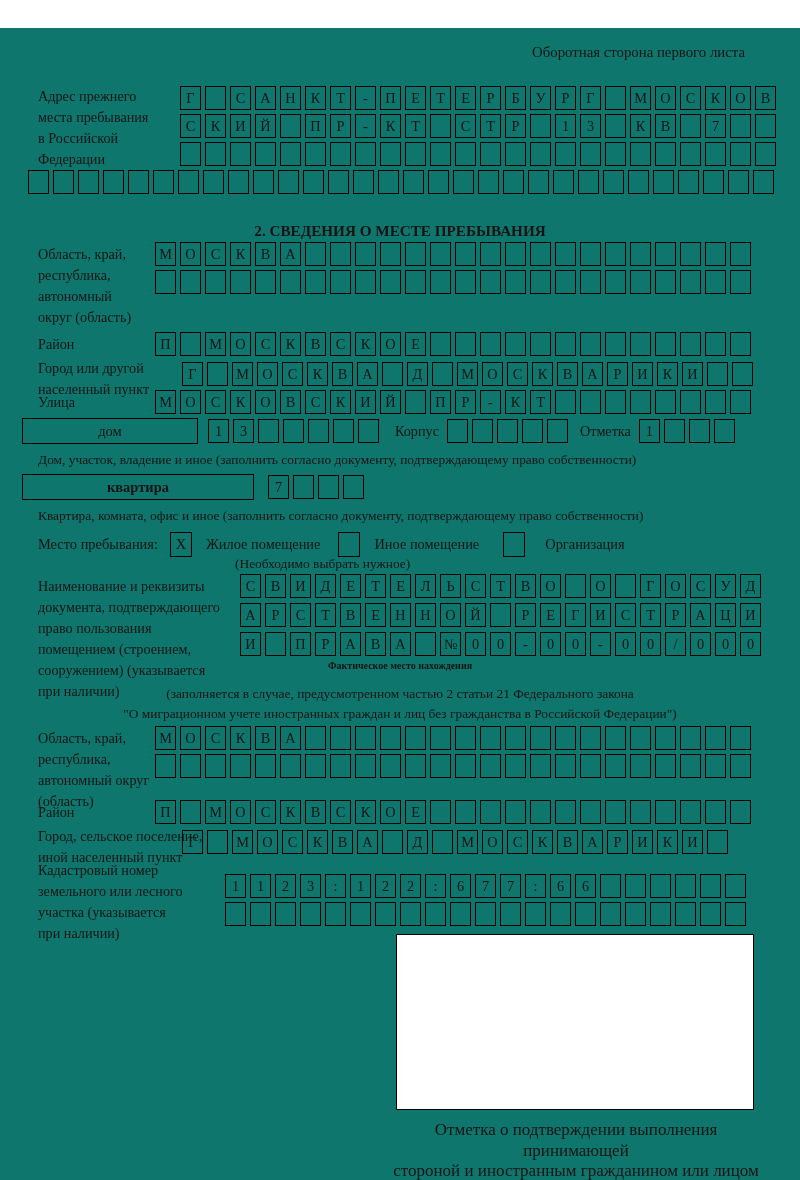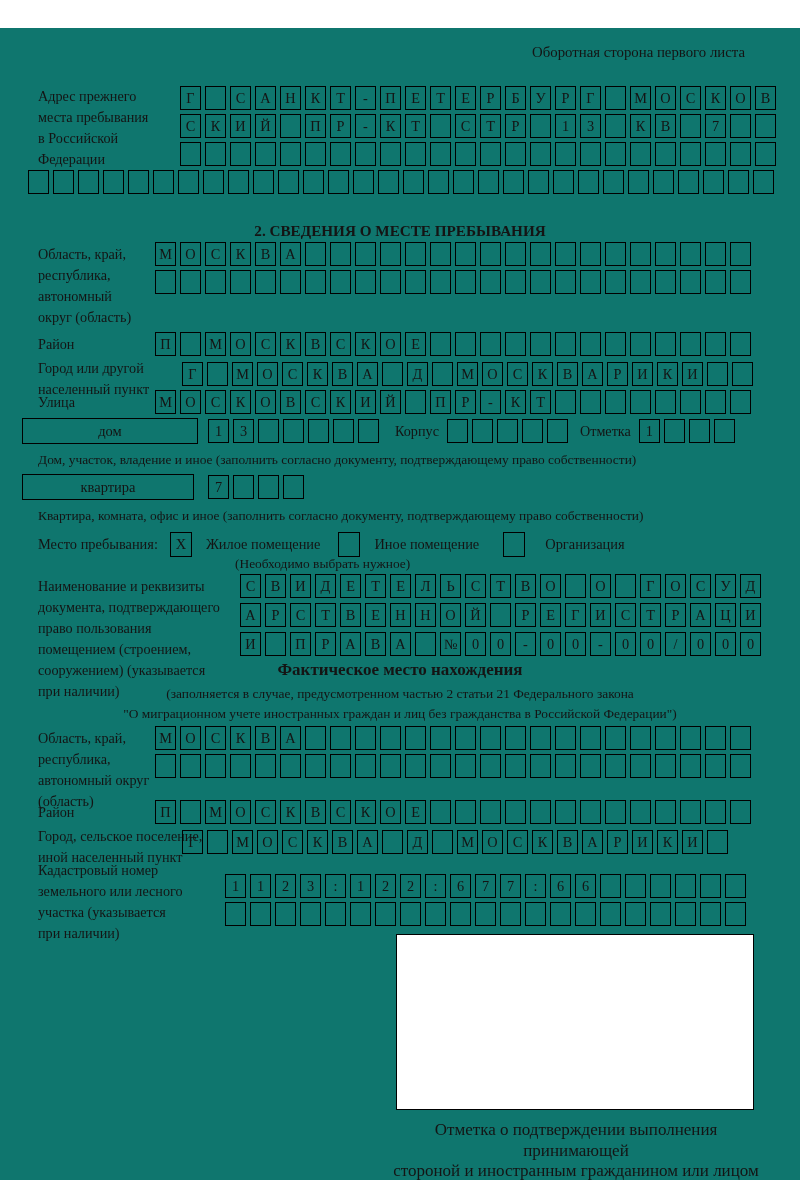--- a/index.html
+++ b/index.html
@@ -11,21 +11,21 @@
   }
   .page { position: relative; width: 800px; height: 1180px; overflow: hidden; background: #0f766e; margin-top: 28px; }
   .abs { position: absolute; }
 
   .corner-note { top: 16px; left: 0; width: 745px; text-align: right; font-size: 14.8px; }
 
   .label { font-size: 14.2px; line-height: 21px; white-space: pre-line; }
   .caption { font-size: 13.4px; }
   .center { left: 0; width: 800px; text-align: center; }
   .sec-title { font-weight: bold; font-size: 15.2px; }
-  .fact-title { font-weight: bold; font-size: 17px; }
+  .fact-title { font-weight: bold; font-size: 10px; }
   .note { font-size: 13.4px; }
 
   .rows { display: flex; flex-direction: column; gap: 4px; }
   .rows.wide-gap { gap: 5px; }
   .boxrow { display: flex; gap: 4px; }
   .cell {
     flex: none; width: 21px; height: 24px;
     border: 1.6px solid #000;
     display: flex; align-items: center; justify-content: center;
     font-size: 14.3px; line-height: 1;
@@ -340,21 +340,21 @@
     <div class="boxrow" style="margin-left:8px;">
         <div class="cell">1</div>
         <div class="cell"></div>
         <div class="cell"></div>
         <div class="cell"></div>
       </div>
   </div>
   <div class="abs caption" style="left:38px; top:424px;">Дом, участок, владение и иное (заполнить согласно документу, подтверждающему право собственности)</div>
 
   <div class="abs hline" style="left:22px; top:446px;">
-    <div class="bigbox" style="width:172px;">квартира</div>
+    <div class="bigbox" style="width:232px;font-weight:bold;">квартира</div>
     <div class="boxrow" style="margin-left:14px;">
         <div class="cell">7</div>
         <div class="cell"></div>
         <div class="cell"></div>
         <div class="cell"></div>
       </div>
   </div>
   <div class="abs caption" style="left:38px; top:480px;">Квартира, комната, офис и иное (заполнить согласно документу, подтверждающему право собственности)</div>
 
   <div class="abs hline" style="left:38px; top:504px;">

